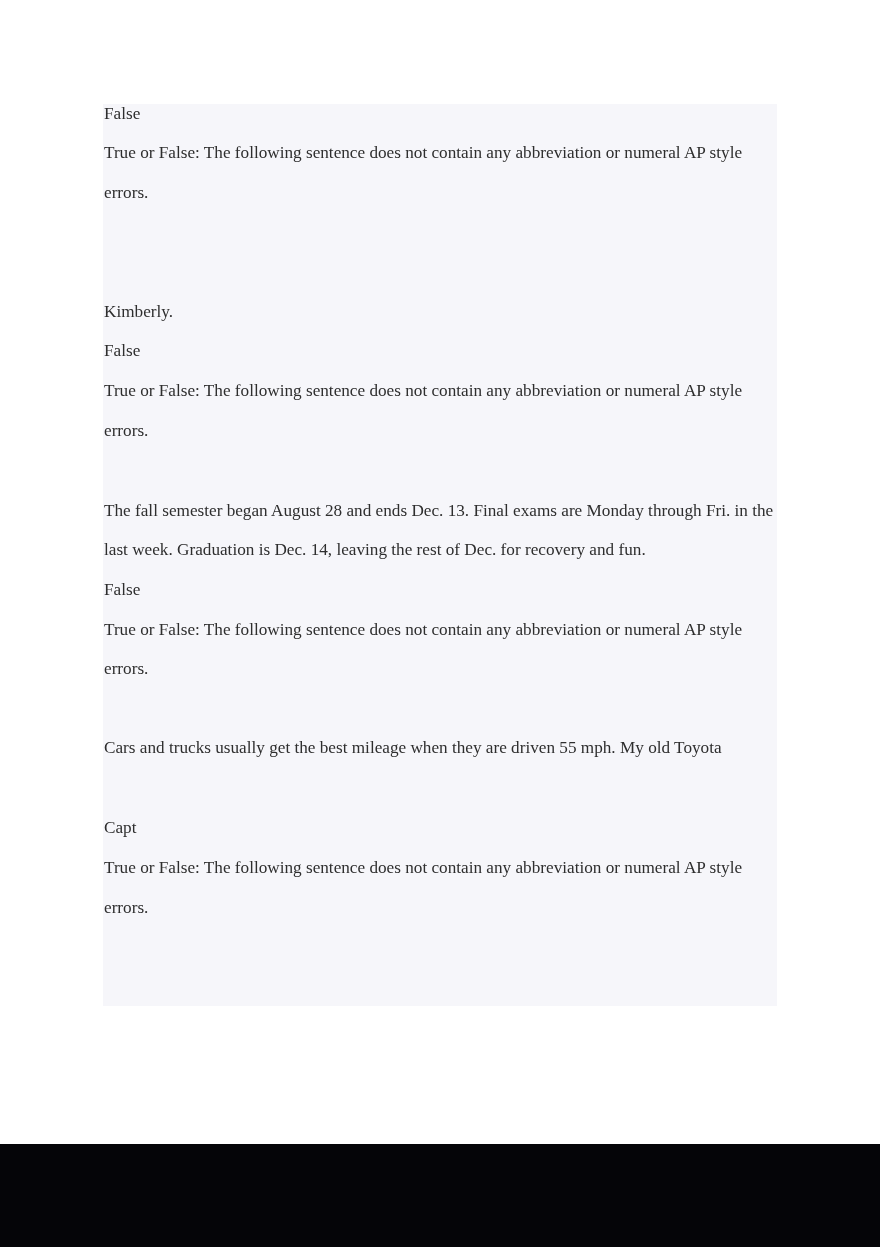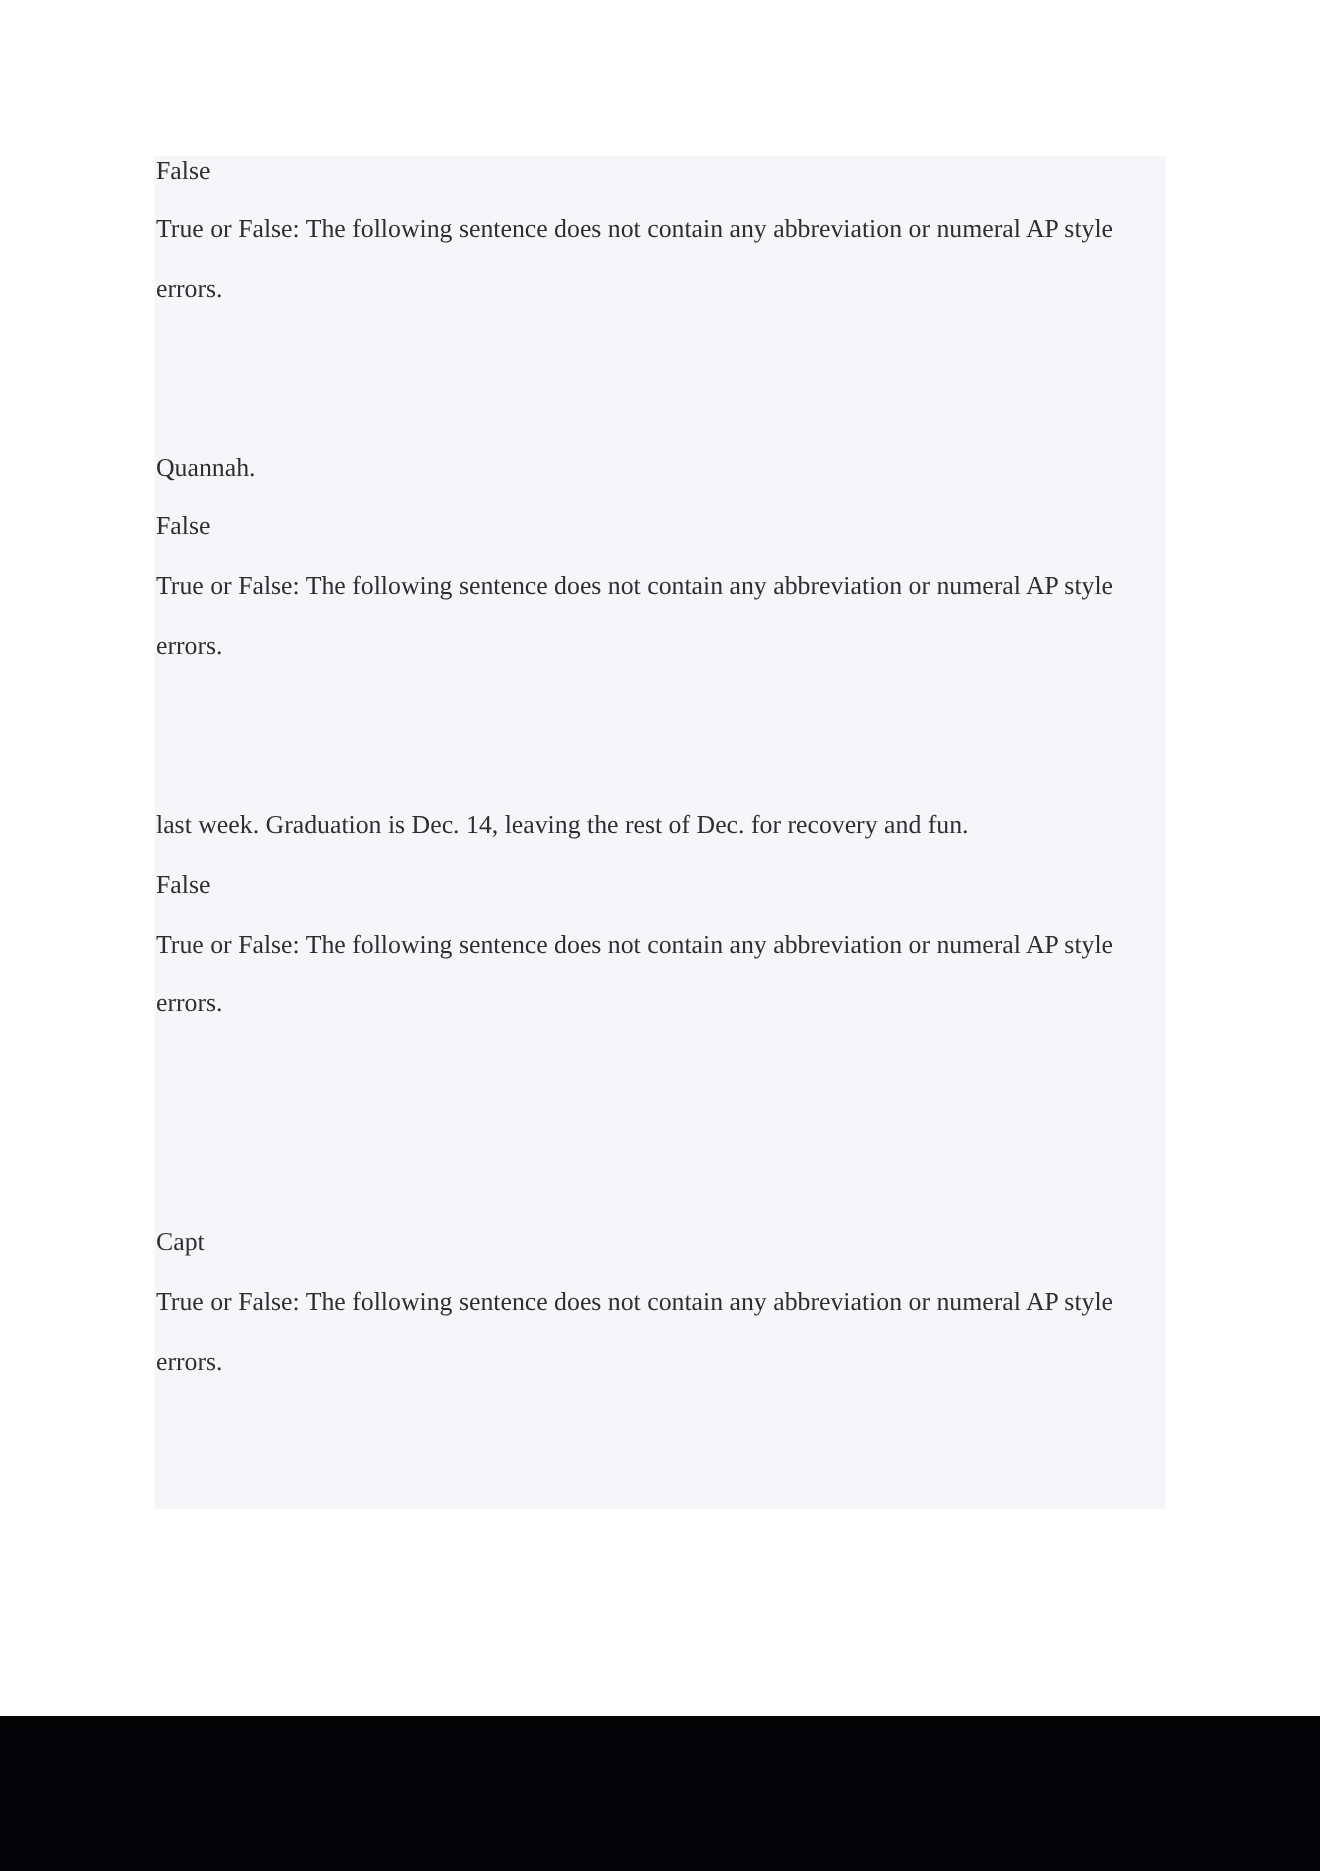--- a/index.html
+++ b/index.html
@@ -49,29 +49,31 @@
   </style>
 </head>
 <body>
 
 <div class="page">
   <div class="highlight-block"></div>
 
   <div class="line" style="top:104px">False</div>
   <div class="line" style="top:143px">True or False: The following sentence does not contain any abbreviation or numeral AP style</div>
   <div class="line" style="top:183px">errors.</div>
-  <div class="line" style="top:302px">Quannah.</div>
+  <div class="line" style="top:302px">Kimberly.</div>
 
   <div class="line" style="top:341px">False</div>
   <div class="line" style="top:381px">True or False: The following sentence does not contain any abbreviation or numeral AP style</div>
   <div class="line" style="top:421px">errors.</div>
+  <div class="line" style="top:501px">The fall semester began August 28 and ends Dec. 13. Final exams are Monday through Fri. in the</div>
   <div class="line" style="top:540px">last week. Graduation is Dec. 14, leaving the rest of Dec. for recovery and fun.</div>
 
   <div class="line" style="top:580px">False</div>
   <div class="line" style="top:620px">True or False: The following sentence does not contain any abbreviation or numeral AP style</div>
   <div class="line" style="top:659px">errors.</div>
+  <div class="line" style="top:738px">Cars and trucks usually get the best mileage when they are driven 55 mph. My old Toyota</div>
 
   <div class="line" style="top:818px">Capt</div>
   <div class="line" style="top:858px">True or False: The following sentence does not contain any abbreviation or numeral AP style</div>
   <div class="line" style="top:898px">errors.</div>
 </div>
 
 <div class="bottom-bar"></div>
 
 </body></html>

